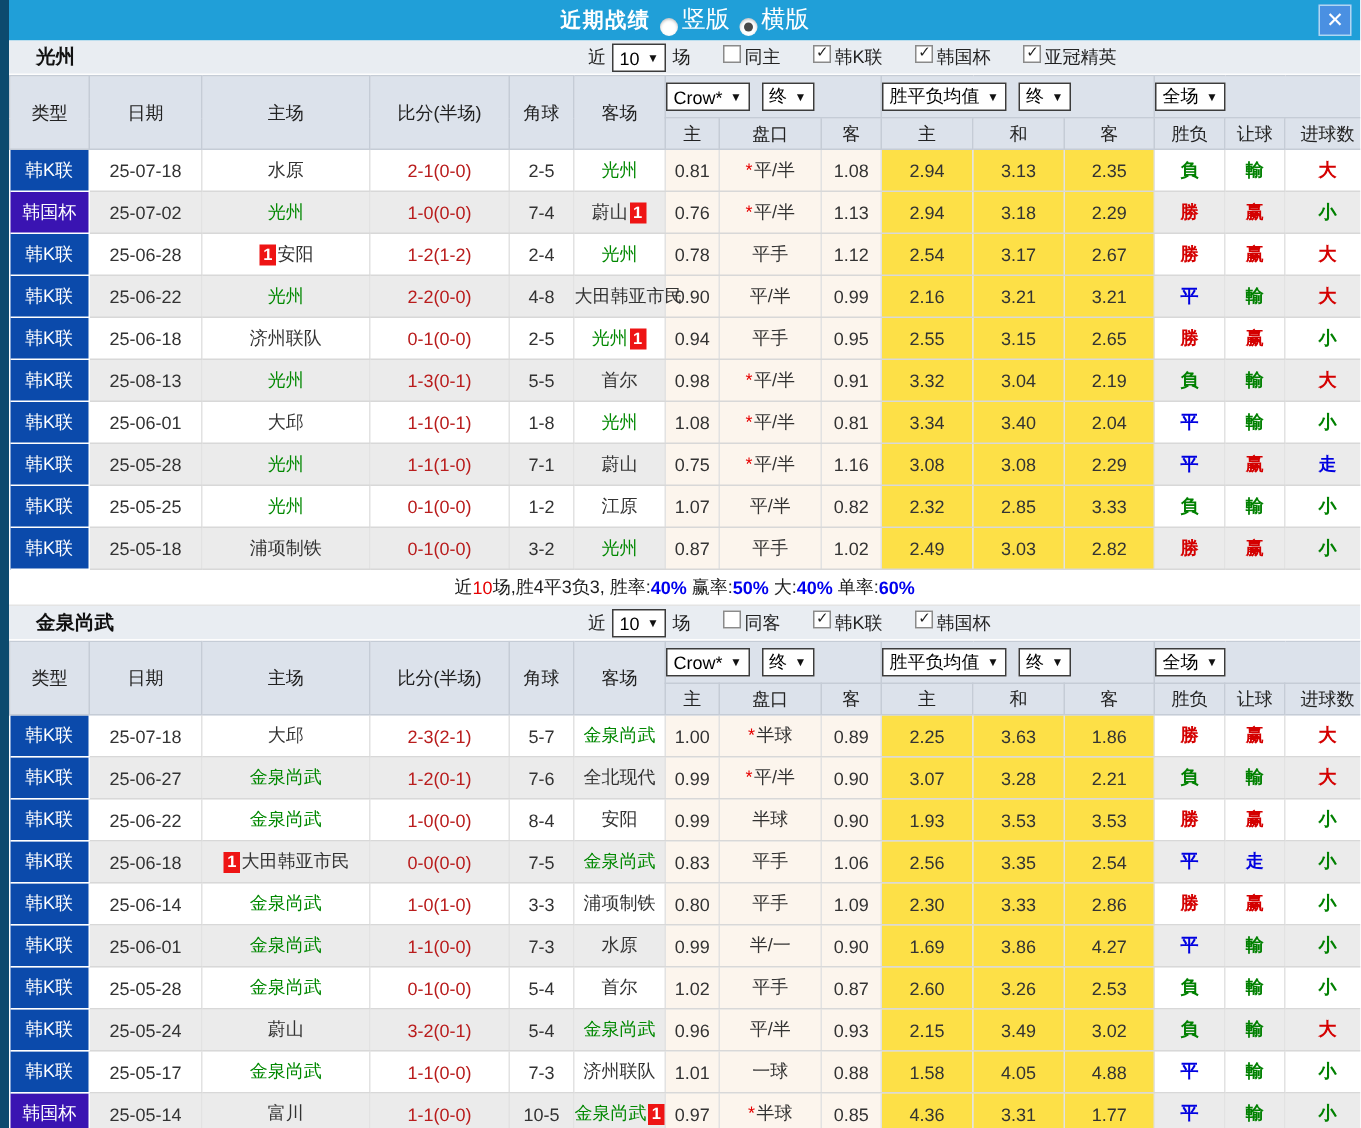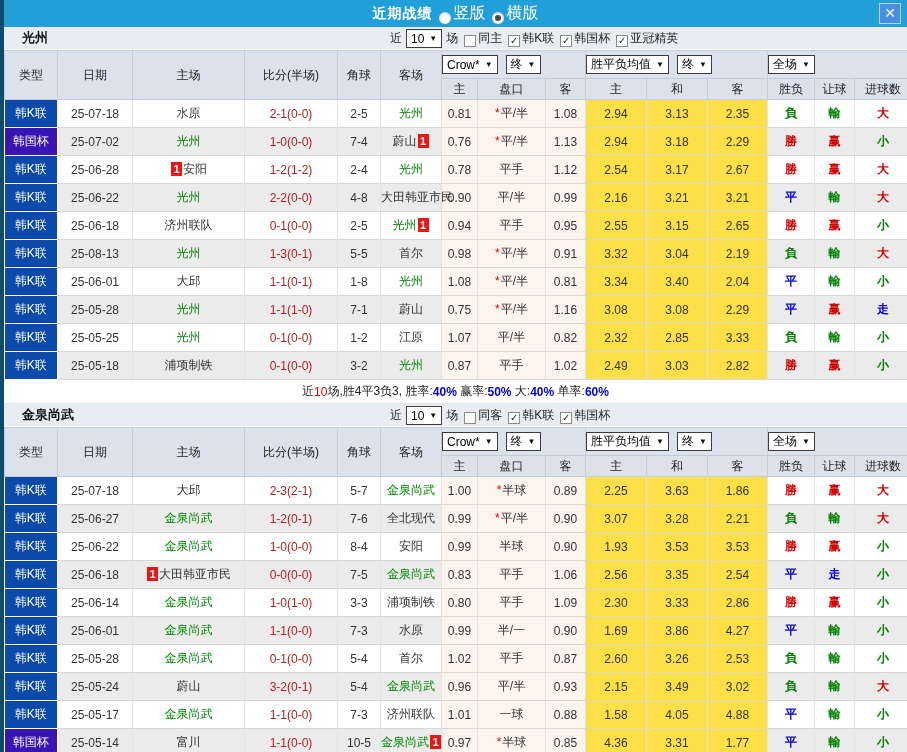--- a/index.html
+++ b/index.html
@@ -1,33 +1,33 @@
 <!DOCTYPE html>
 <html><head>
 <meta charset="utf-8">
 <style>
   * { margin:0; padding:0; box-sizing:border-box; }
   html,body { background:#fff; }
   body { font-family:"Liberation Sans","DejaVu Sans",sans-serif; color:#333; }
-  .app { width:907px; height:752px; overflow:hidden; position:relative; background:#fff; border-left:4px solid #0c4a6e; }
+  .app { width:907px; height:752px; overflow:hidden; position:relative; background:#fff; border-left:6px solid #0c4a6e; }
 
   
   .titlebar { height:27px; background:#209fd8; position:relative; display:flex; align-items:center; justify-content:center; }
   .tb-center { display:flex; align-items:center; gap:6px; }
   .tb-title { color:#fff; font-weight:bold; font-size:14px; letter-spacing:1px; }
   .radio-wrap { display:inline-flex; align-items:flex-end; gap:3px; color:#fff; font-size:16px; cursor:default; }
   .rb { width:12px; height:12px; border-radius:50%; background:#fff; display:inline-block; position:relative; box-shadow:inset 0 1px 2px rgba(0,0,0,.25); }
   .rb.on::after { content:""; position:absolute; left:3px; top:3px; width:6px; height:6px; border-radius:50%; background:#4a4a4a; }
   .close-btn { position:absolute; right:6px; top:3px; width:22px; height:21px; background:#4a90e2; border:1px solid #aed7f2; color:#fff; font-weight:bold; font-size:14px; line-height:19px; text-align:center; cursor:pointer; }
 
   
   .sec-title { height:23px; background:#e9edf2; border-bottom:1px solid #fdfdfd; position:relative; display:flex; align-items:center; }
   .team-title { font-weight:bold; font-size:13px; color:#111; margin-left:18px; }
   .filters { position:absolute; left:386px; top:0; height:23px; display:flex; align-items:center; gap:4px; font-size:12px; color:#222; white-space:nowrap; }
-  .cbwrap { display:inline-flex; align-items:flex-end; margin-left:2px; cursor:pointer; }
+  .cbwrap { display:inline-flex; align-items:flex-start; margin-left:18px; cursor:pointer; }
   .cb { width:12px; height:12px; border:1px solid #8a8a8a; background:#fff; display:inline-flex; align-items:center; justify-content:center; font-size:10px; line-height:1; color:#222; margin-right:2px; }
 
   
   .sel { display:inline-flex; align-items:center; gap:5px; background:#fff; border:1px solid #3c3c3c; height:19px; padding:0 4px; font-size:12px; color:#000; cursor:pointer; white-space:nowrap; }
   .sel .arr { font-size:8px; color:#111; }
 
   
   table.grid { width:907px; border-collapse:collapse; table-layout:fixed; }
   th,td { text-align:center; vertical-align:middle; overflow:visible; white-space:nowrap; }
   thead th { background:#dce2eb; border:1px solid #c5ccd6; font-weight:normal; font-size:12px; color:#222; }

